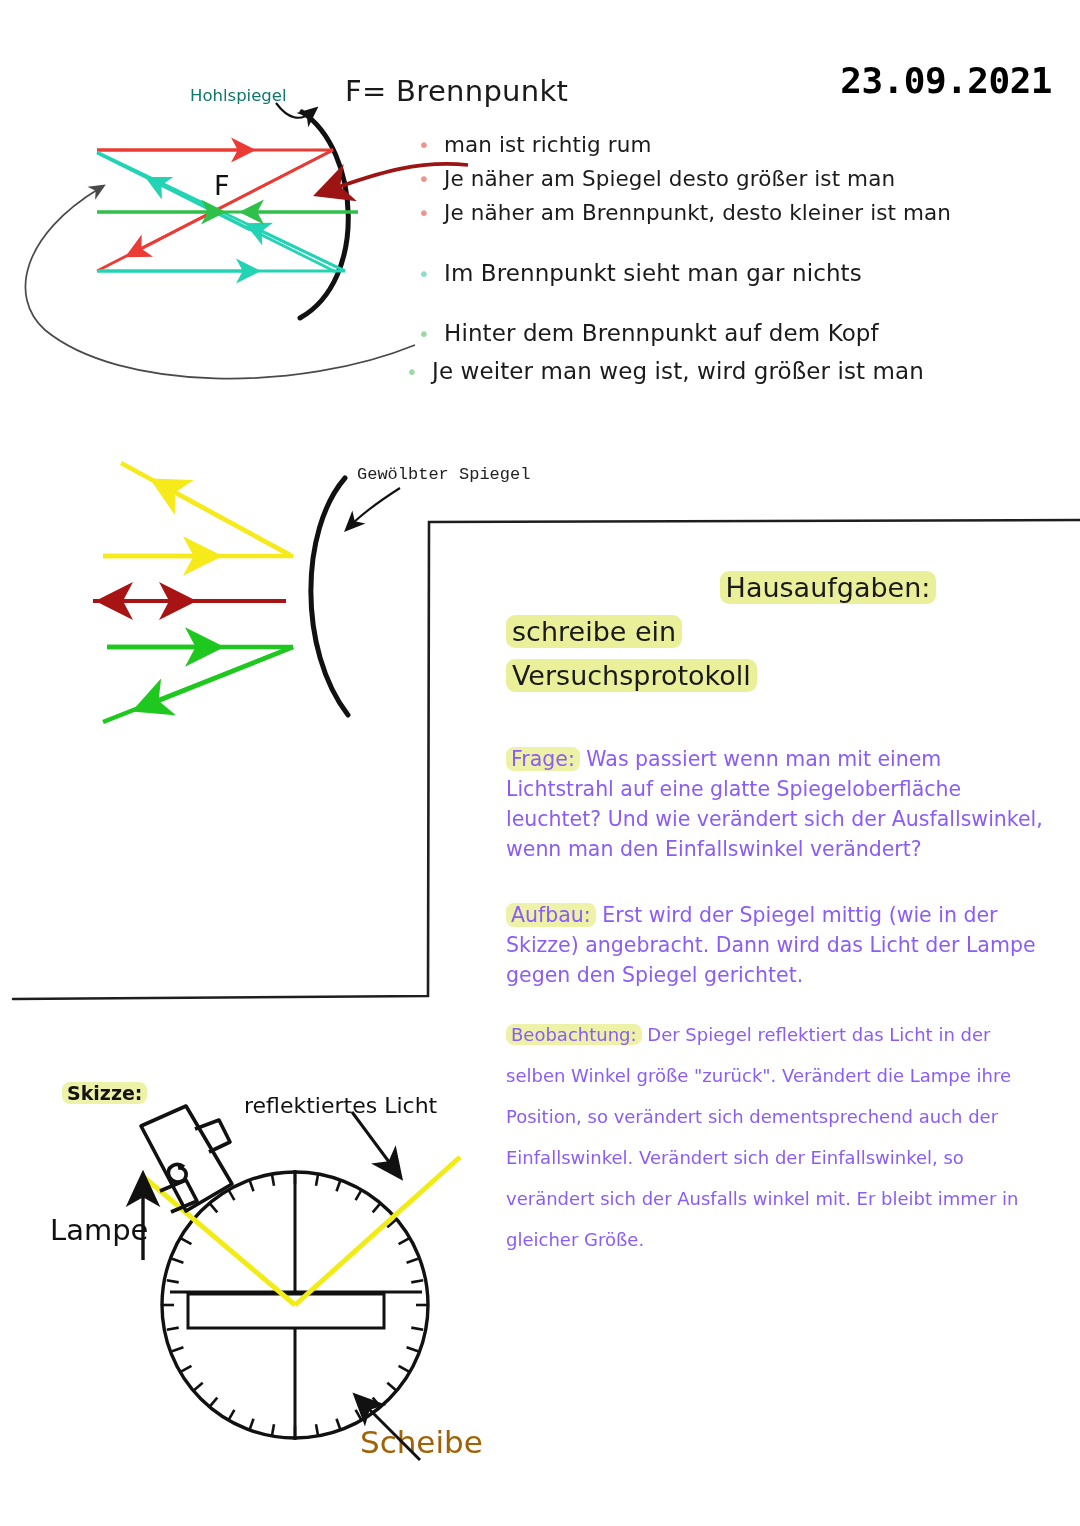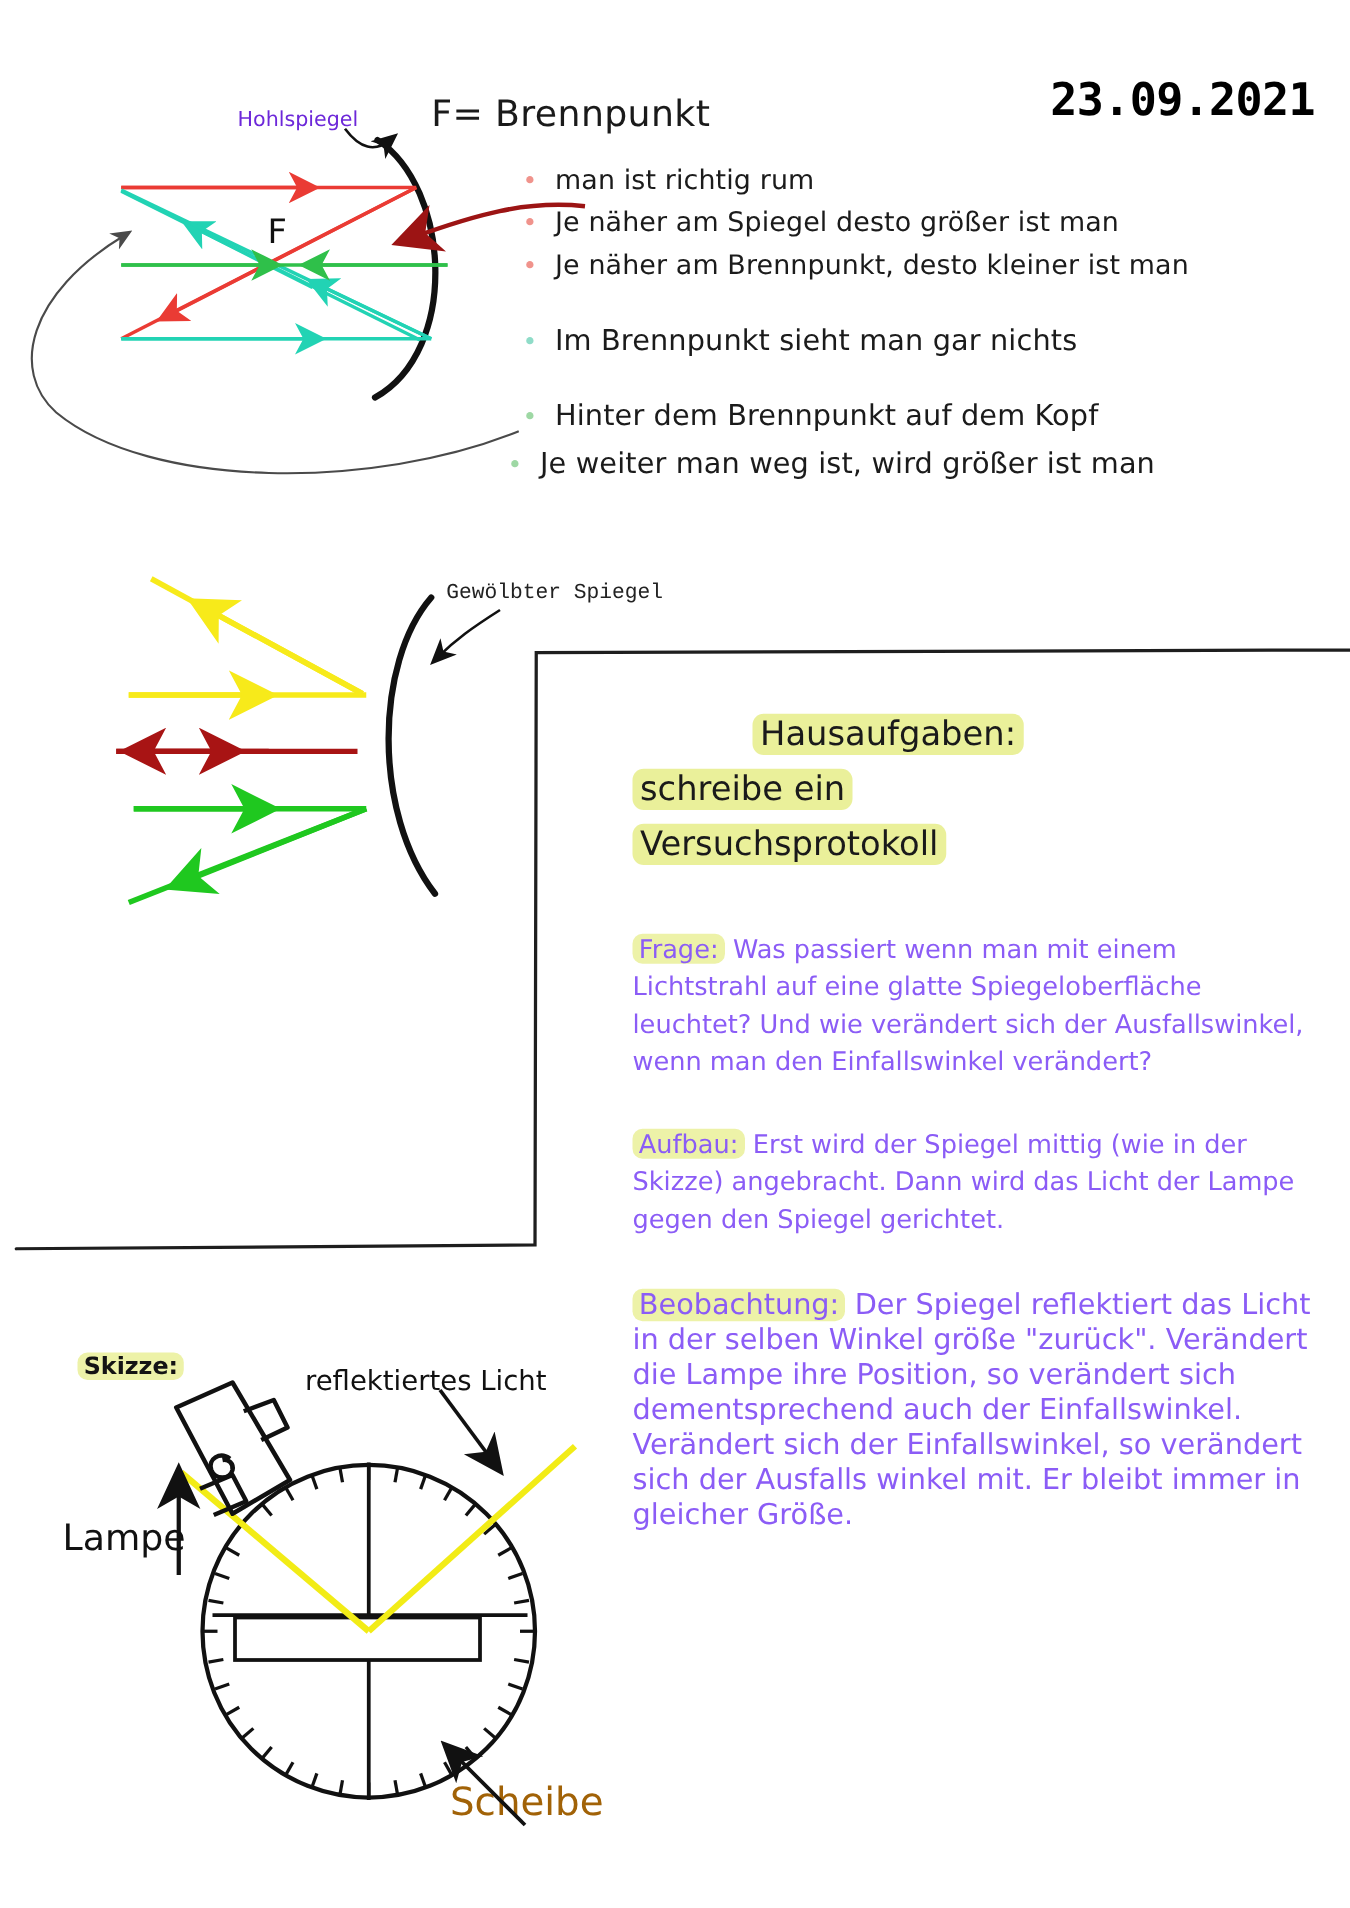--- a/index.html
+++ b/index.html
@@ -37,36 +37,36 @@
   .r1{line-height:34px;}
   .r2{line-height:38px;}
 
   
   .hl{background:#eaf09a;border-radius:9px;padding:1px 6px;box-decoration-break:clone;-webkit-box-decoration-break:clone;}
   .hl-soft{background:#edf2a8;border-radius:8px;padding:0 5px;box-decoration-break:clone;-webkit-box-decoration-break:clone;}
 
   
   #hw{left:506px;top:566px;width:548px;}
   #hw .hw-title{font-size:27px;color:#1a1a1a;line-height:44px;}
-  #hw .hw-title .l1{margin-left:96px;}
+  #hw .hw-title .l1{margin-left:96px;text-align:center;}
   #hw .hw-title .l2{margin-left:0px;}
   .para{font-size:20.5px;line-height:30px;color:#8b5cf6;margin-top:0;}
   #p-frage{margin-top:46px;}
   #p-mat{margin-top:36px;}
   #p-auf{margin-top:36px;}
-  #p-beo{margin-top:40px;font-size:23px;line-height:28px;}
+  #p-beo{margin-top:24px;font-size:18px;line-height:41px;}
 
   
   #skizze-lbl{left:62px;top:1082px;font-size:19px;font-weight:bold;color:#141414;}
   #lbl-refl{left:244px;top:1093px;font-size:22px;color:#111;}
   #lbl-lampe{left:50px;top:1213px;font-size:29px;color:#111;}
   #lbl-spiegel{left:240px;top:1293px;font-size:27px;color:#111;}
   #lbl-scheibe{left:360px;top:1424px;font-size:31px;color:#a16207;}
   #lbl-gewoelbt{left:357px;top:465px;font-size:17px;color:#222;}
-  #lbl-hohl{left:190px;top:86px;font-size:16.5px;color:#6d28d9;}
+  #lbl-hohl{left:190px;top:86px;font-size:16.5px;color:#0f766e;}
 </style>
 </head>
 <body>
 
 <div class="abs" id="date">23.09.2021</div>
 
 <div class="abs" id="lbl-hohl" style="left:190px;top:86px;font-size:16.5px;">Hohlspiegel</div>
 <div class="abs" id="title-f">F= Brennpunkt</div>
 
 <svg class="abs" id="svg-diagram1" style="left:0px;top:0px;" width="470" height="400" viewBox="0 0 470 400">

